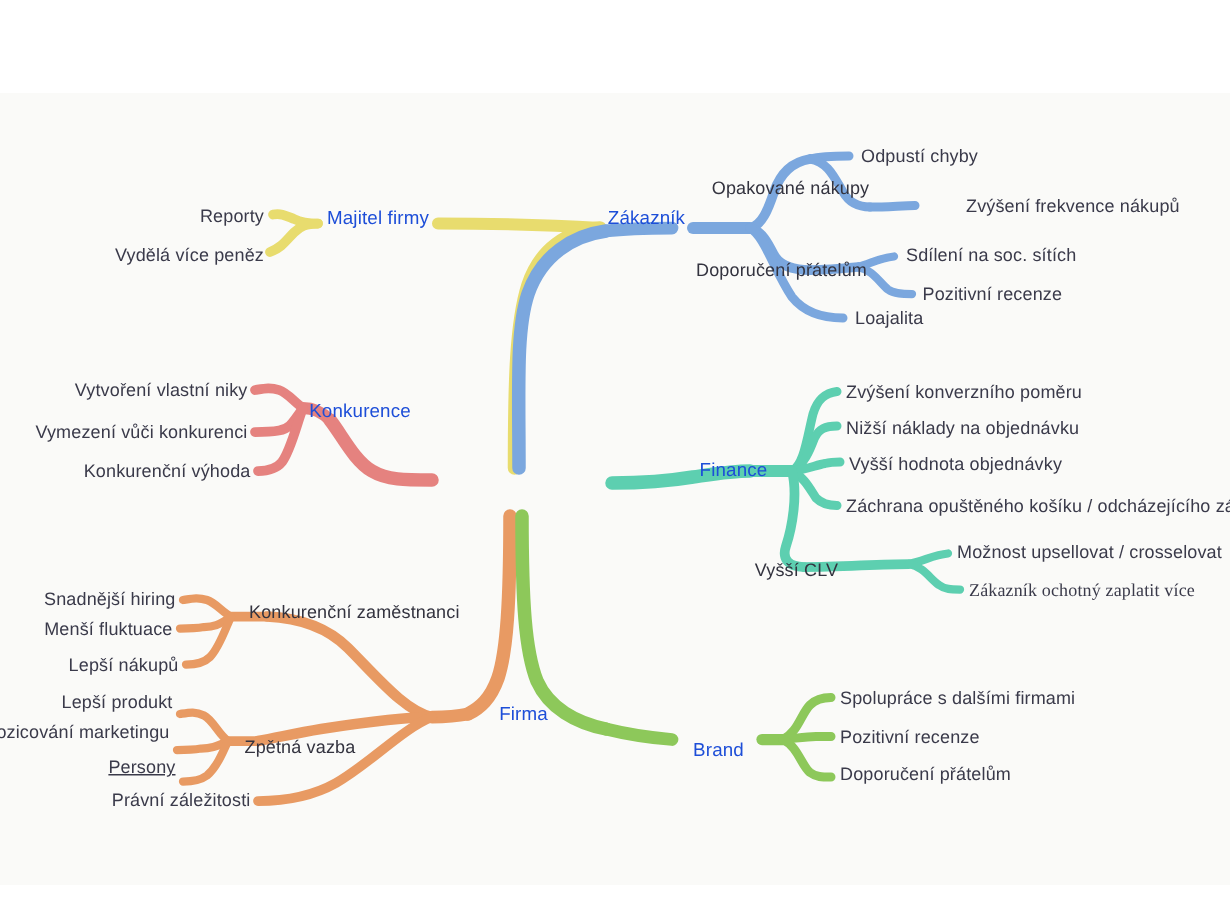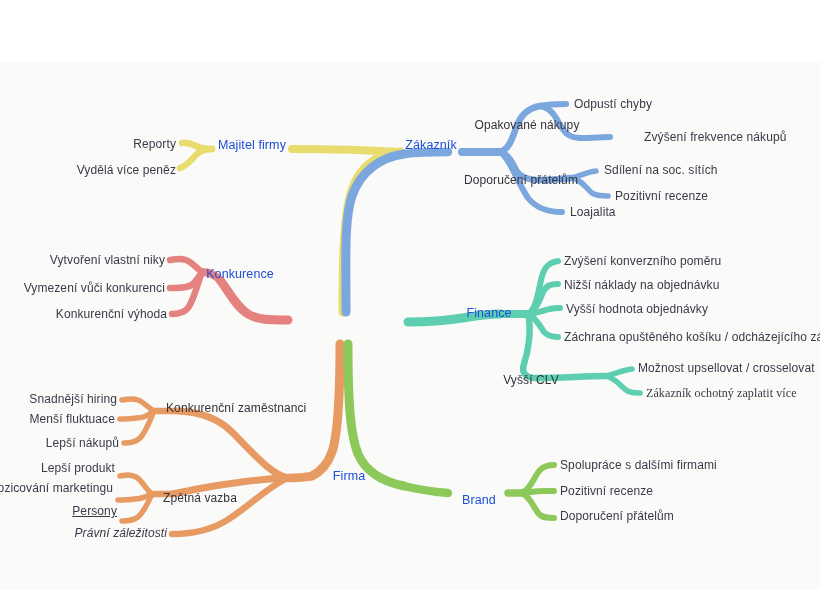--- a/index.html
+++ b/index.html
@@ -168,21 +168,21 @@
 
     <div class="lbl c lvl1" style="left:331px;top:476px;margin-left:18px;">Firma</div>
     <div class="lbl r lvl2" style="left:166px;top:408px;">Konkurenční zaměstnanci</div>
     <div class="lbl l" style="left:117px;top:399px;">Snadnější hiring</div>
     <div class="lbl l" style="left:115px;top:419px;">Menší fluktuace</div>
     <div class="lbl l" style="left:119px;top:443px;">Lepší nákupů</div>
     <div class="lbl r lvl2" style="left:163px;top:498px;">Zpětná vazba</div>
     <div class="lbl l" style="left:115px;top:468px;">Lepší produkt</div>
     <div class="lbl l" style="left:113px;top:488px;">Pozicování marketingu</div>
     <div class="lbl l" style="left:117px;top:511px;text-decoration:underline;">Persony</div>
-    <div class="lbl l" style="left:167px;top:533px;font-style:italic;">Právní záležitosti</div>
+    <div class="lbl l" style="left:167px;top:533px;">Právní záležitosti</div>
 
     <div class="lbl c lvl1" style="left:479px;top:500px;">Brand</div>
     <div class="lbl r" style="left:560px;top:465px;">Spolupráce s dalšími firmami</div>
     <div class="lbl r" style="left:560px;top:491px;">Pozitivní recenze</div>
     <div class="lbl r" style="left:560px;top:516px;">Doporučení přátelům</div>
 
   </div>
 </div>
 
 </body></html>

